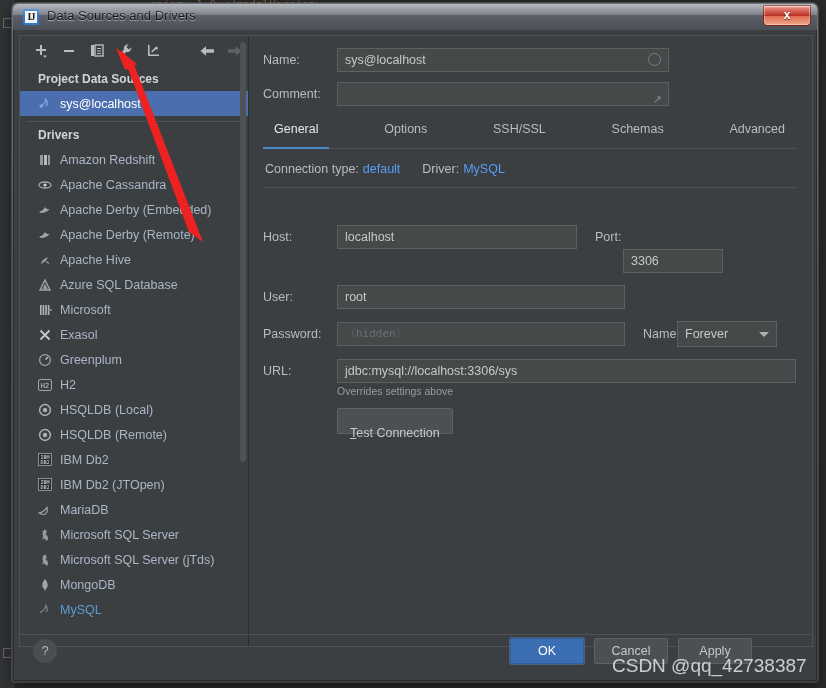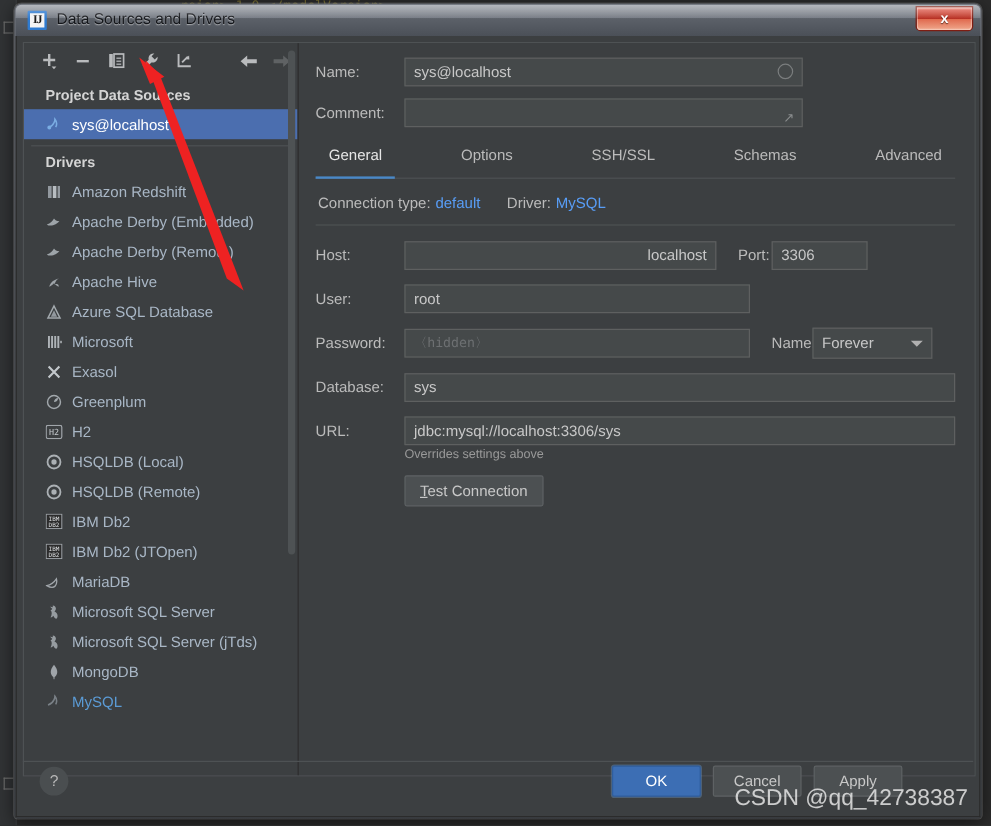--- a/index.html
+++ b/index.html
@@ -267,23 +267,23 @@
   .lab2 { font-size:12.5px; color:#bbbbbb; width:74px; flex:0 0 74px; }
   .in2 {
     height: 24px;
     background: #45494a;
     border: 1px solid #5e6060;
     color: #c8c8c8;
     font-size: 12.5px; line-height: 22px;
     padding: 0 7px;
     white-space: nowrap; overflow: hidden;
   }
-  #host-input { width: 260px; text-align: right; }
+  #host-input { width: 240px; }
   #port-lab { width: 46px; flex:0 0 46px; text-align:left; padding-left: 18px; font-size:12.5px; color:#bbbbbb;}
-  #port-input { width: 80px; }
+  #port-input { width: 100px; margin-top: 48px; }
   #user-input { width: 288px; }
   #pwd-input { width: 288px; color:#6d7072; font-family:"DejaVu Sans Mono", monospace; font-size:11px; }
   #save-lab { width: 52px; flex:0 0 52px; padding-left: 18px; font-size:12.5px; color:#bbbbbb;}
   #save-select {
     width: 100px; height: 26px;
     background: #45494a;
     border: 1px solid #5e6060;
     color: #c8c8c8; font-size: 12.5px;
     line-height: 24px; padding: 0 7px;
     position: relative; cursor: pointer;
@@ -297,21 +297,21 @@
   }
   #db-input { width: 459px; }
   #url-input { width: 459px; }
   #url-hint {
     font-size: 10.5px; color: #9a9a9a;
     margin: 2px 0 0 74px;
   }
   #test-btn {
     margin: 11px 0 0 74px;
     display:inline-block;
-    height: 26px; padding: 0 12px;
+    height: 26px; padding: 12px 12px;
     background: #4c5052;
     border: 1px solid #5e6264;
     border-radius: 2px;
     color: #c8c8c8; font-size: 12.5px;
     line-height: 24px;
     cursor: pointer;
   }
   #test-btn u { text-decoration: underline; }
 
   
@@ -464,20 +464,29 @@
                   <rect x="2" y="2" width="3" height="10" fill="#9aa0a6"></rect>
                   <rect x="6" y="2" width="3" height="10" fill="#c3c8cc"></rect>
                   <rect x="10" y="2" width="2" height="10" fill="#9aa0a6"></rect>
                 </svg>
             </span>
             <span>Amazon Redshift</span>
           </div>
           <div class="row">
             <span class="ico">
               <svg width="14" height="14" viewBox="0 0 14 14">
+                  <ellipse cx="7" cy="7" rx="6" ry="3" fill="none" stroke="#aab0b5" stroke-width="1.3"></ellipse>
+                  <circle cx="7" cy="7" r="1.6" fill="#dcdfe2"></circle>
+                </svg>
+            </span>
+            <span>Apache Cassandra</span>
+          </div>
+          <div class="row">
+            <span class="ico">
+              <svg width="14" height="14" viewBox="0 0 14 14">
                   <path d="M1 9c3-1 5-3 6-5 .8 1.4 2.2 2.2 4.5 2.3C10 8 7 10 4 10c-1.2 0-2.2-.3-3-1z" fill="#a7adb2"></path>
                 </svg>
             </span>
             <span>Apache Derby (Embedded)</span>
           </div>
           <div class="row">
             <span class="ico">
               <svg width="14" height="14" viewBox="0 0 14 14">
                   <path d="M1 9c3-1 5-3 6-5 .8 1.4 2.2 2.2 4.5 2.3C10 8 7 10 4 10c-1.2 0-2.2-.3-3-1z" fill="#a7adb2"></path>
                 </svg>
@@ -676,24 +685,20 @@
           <div class="frow2">
             <div class="lab2">Password:</div>
             <div class="in2" id="pwd-input">〈hidden〉</div>
             <div id="save-lab">Name:</div>
             <div id="save-select">
               <span>Forever</span>
               <span id="save-arrow"></span>
             </div>
           </div>
 
-          <div class="frow2">
-            <div class="lab2">Database:</div>
-            <div class="in2" id="db-input">sys</div>
-          </div>
 
           <div class="frow2" style="margin-bottom:0">
             <div class="lab2">URL:</div>
             <div class="in2" id="url-input">jdbc:mysql://localhost:3306/sys</div>
           </div>
           <div id="url-hint">Overrides settings above</div>
 
           <div id="test-btn"><u>T</u><span>est Connection</span></div>
         </div>
 

